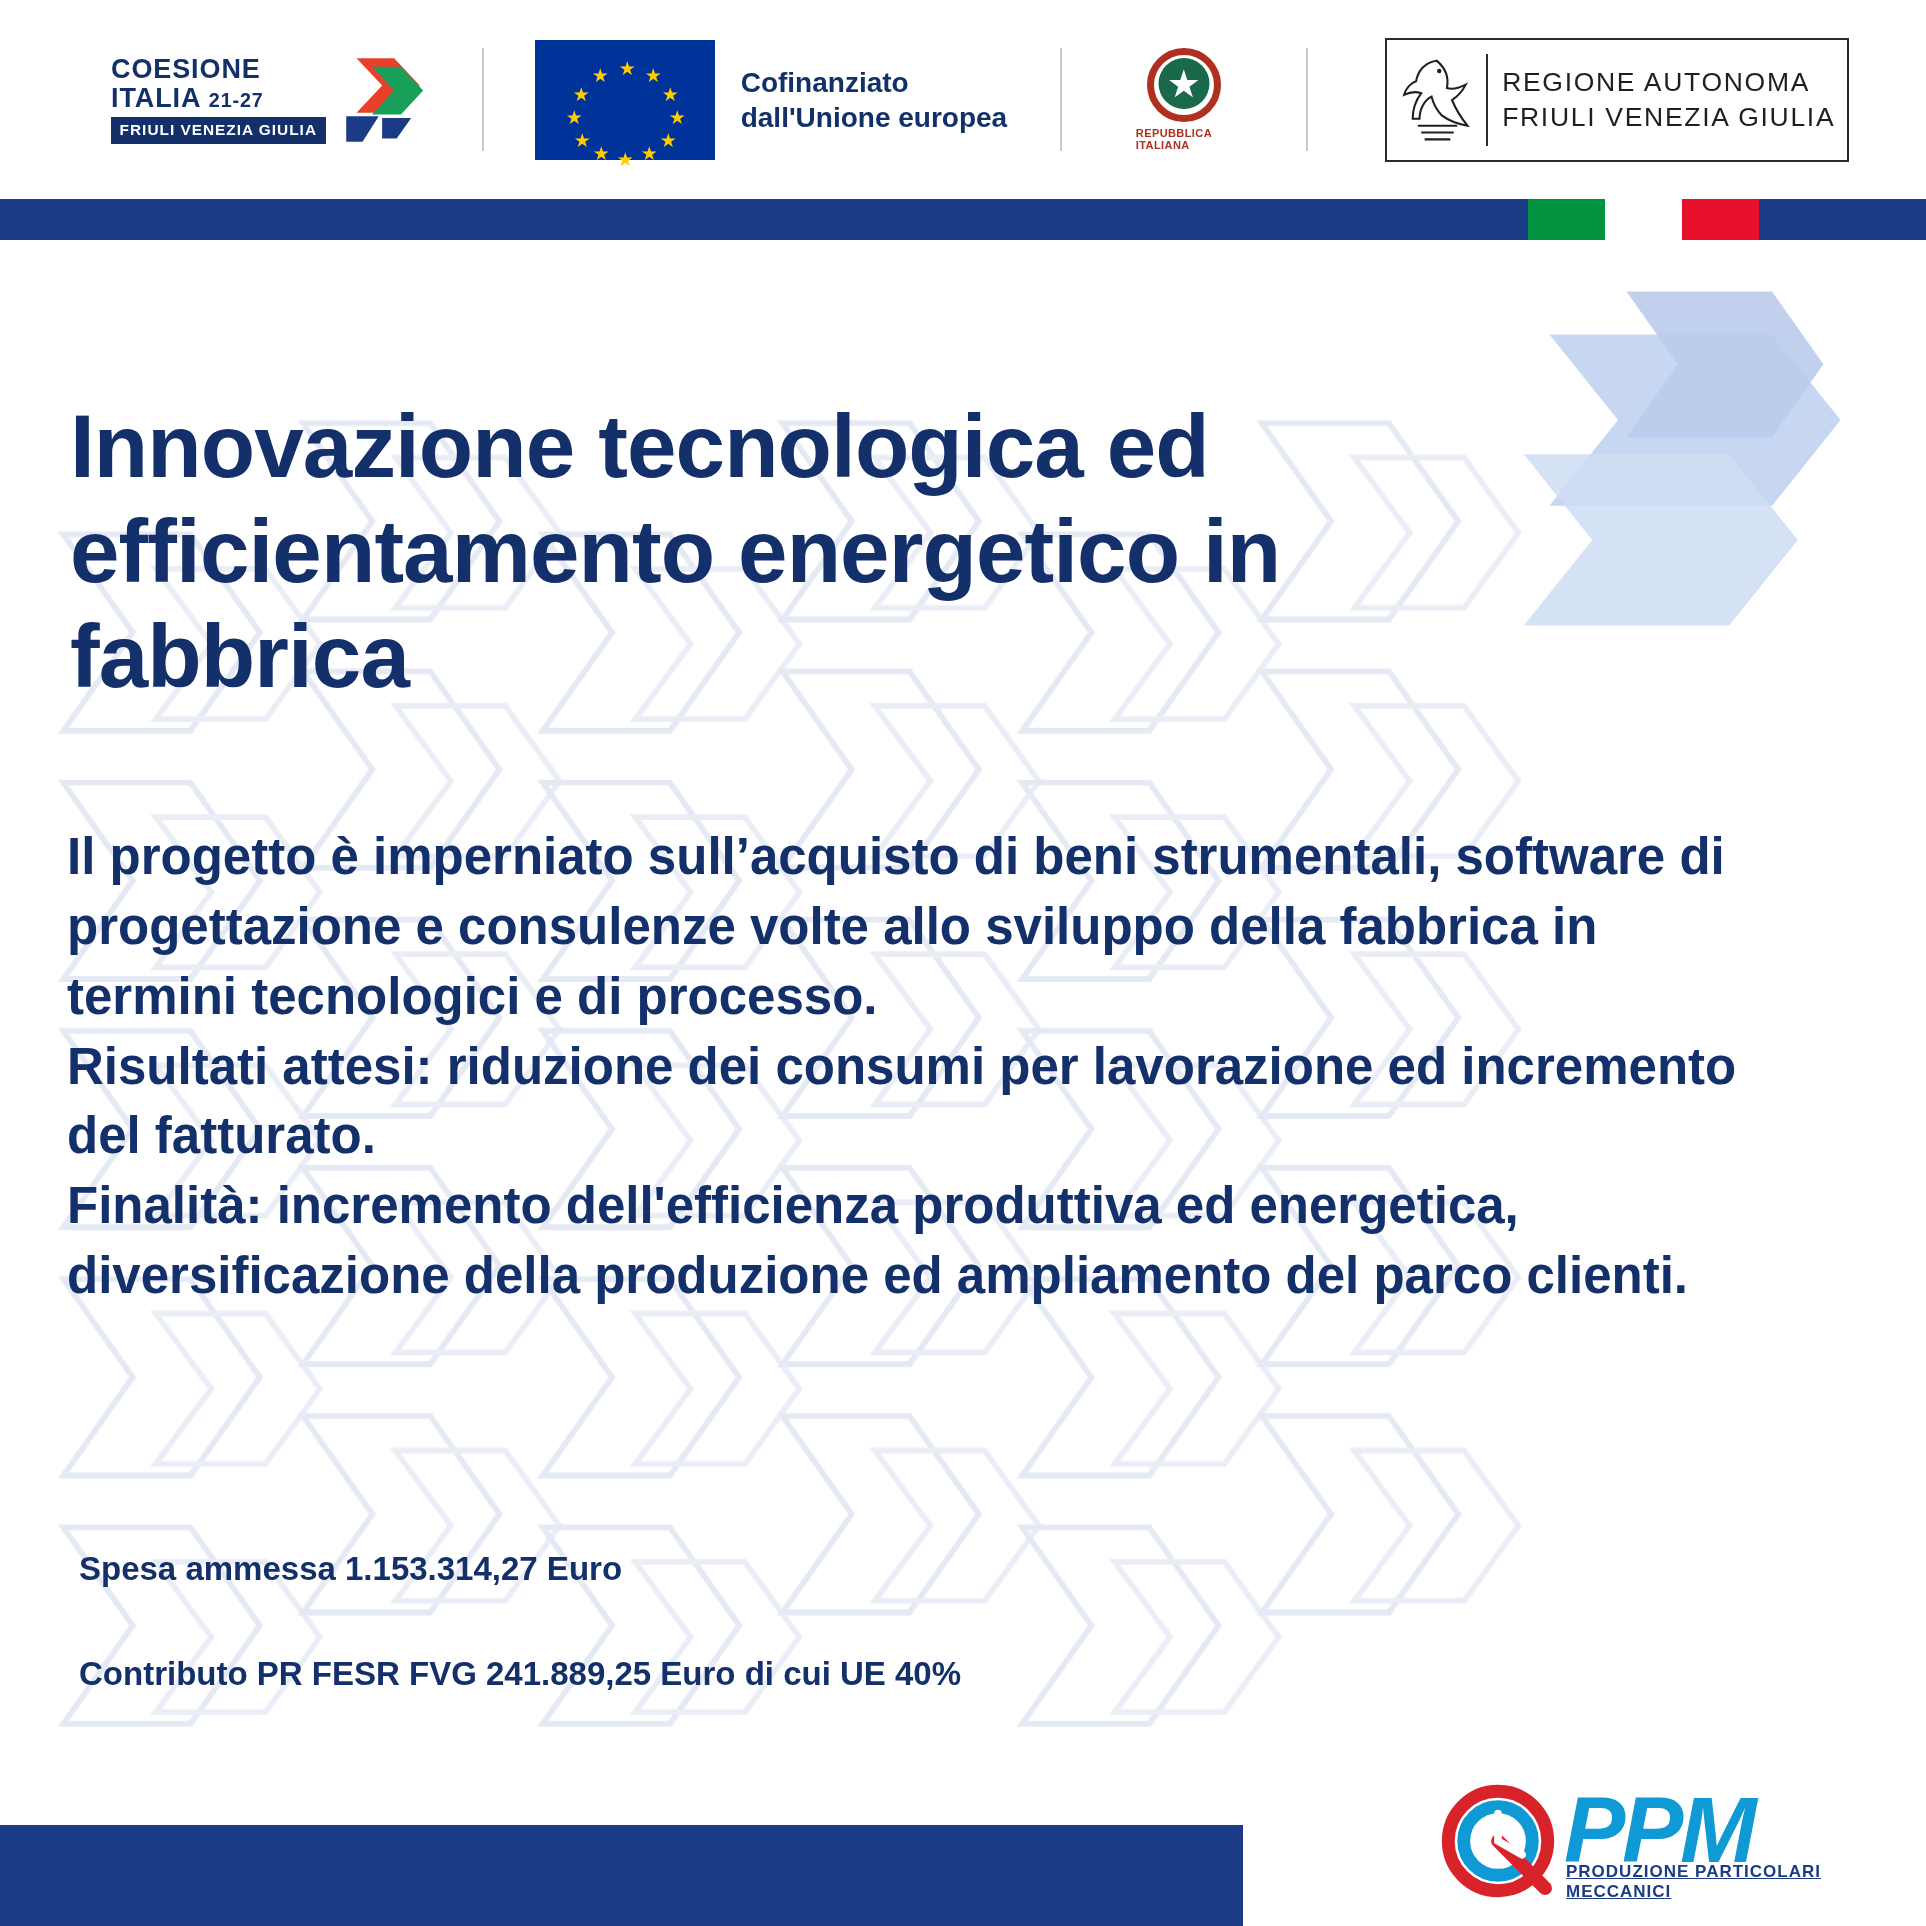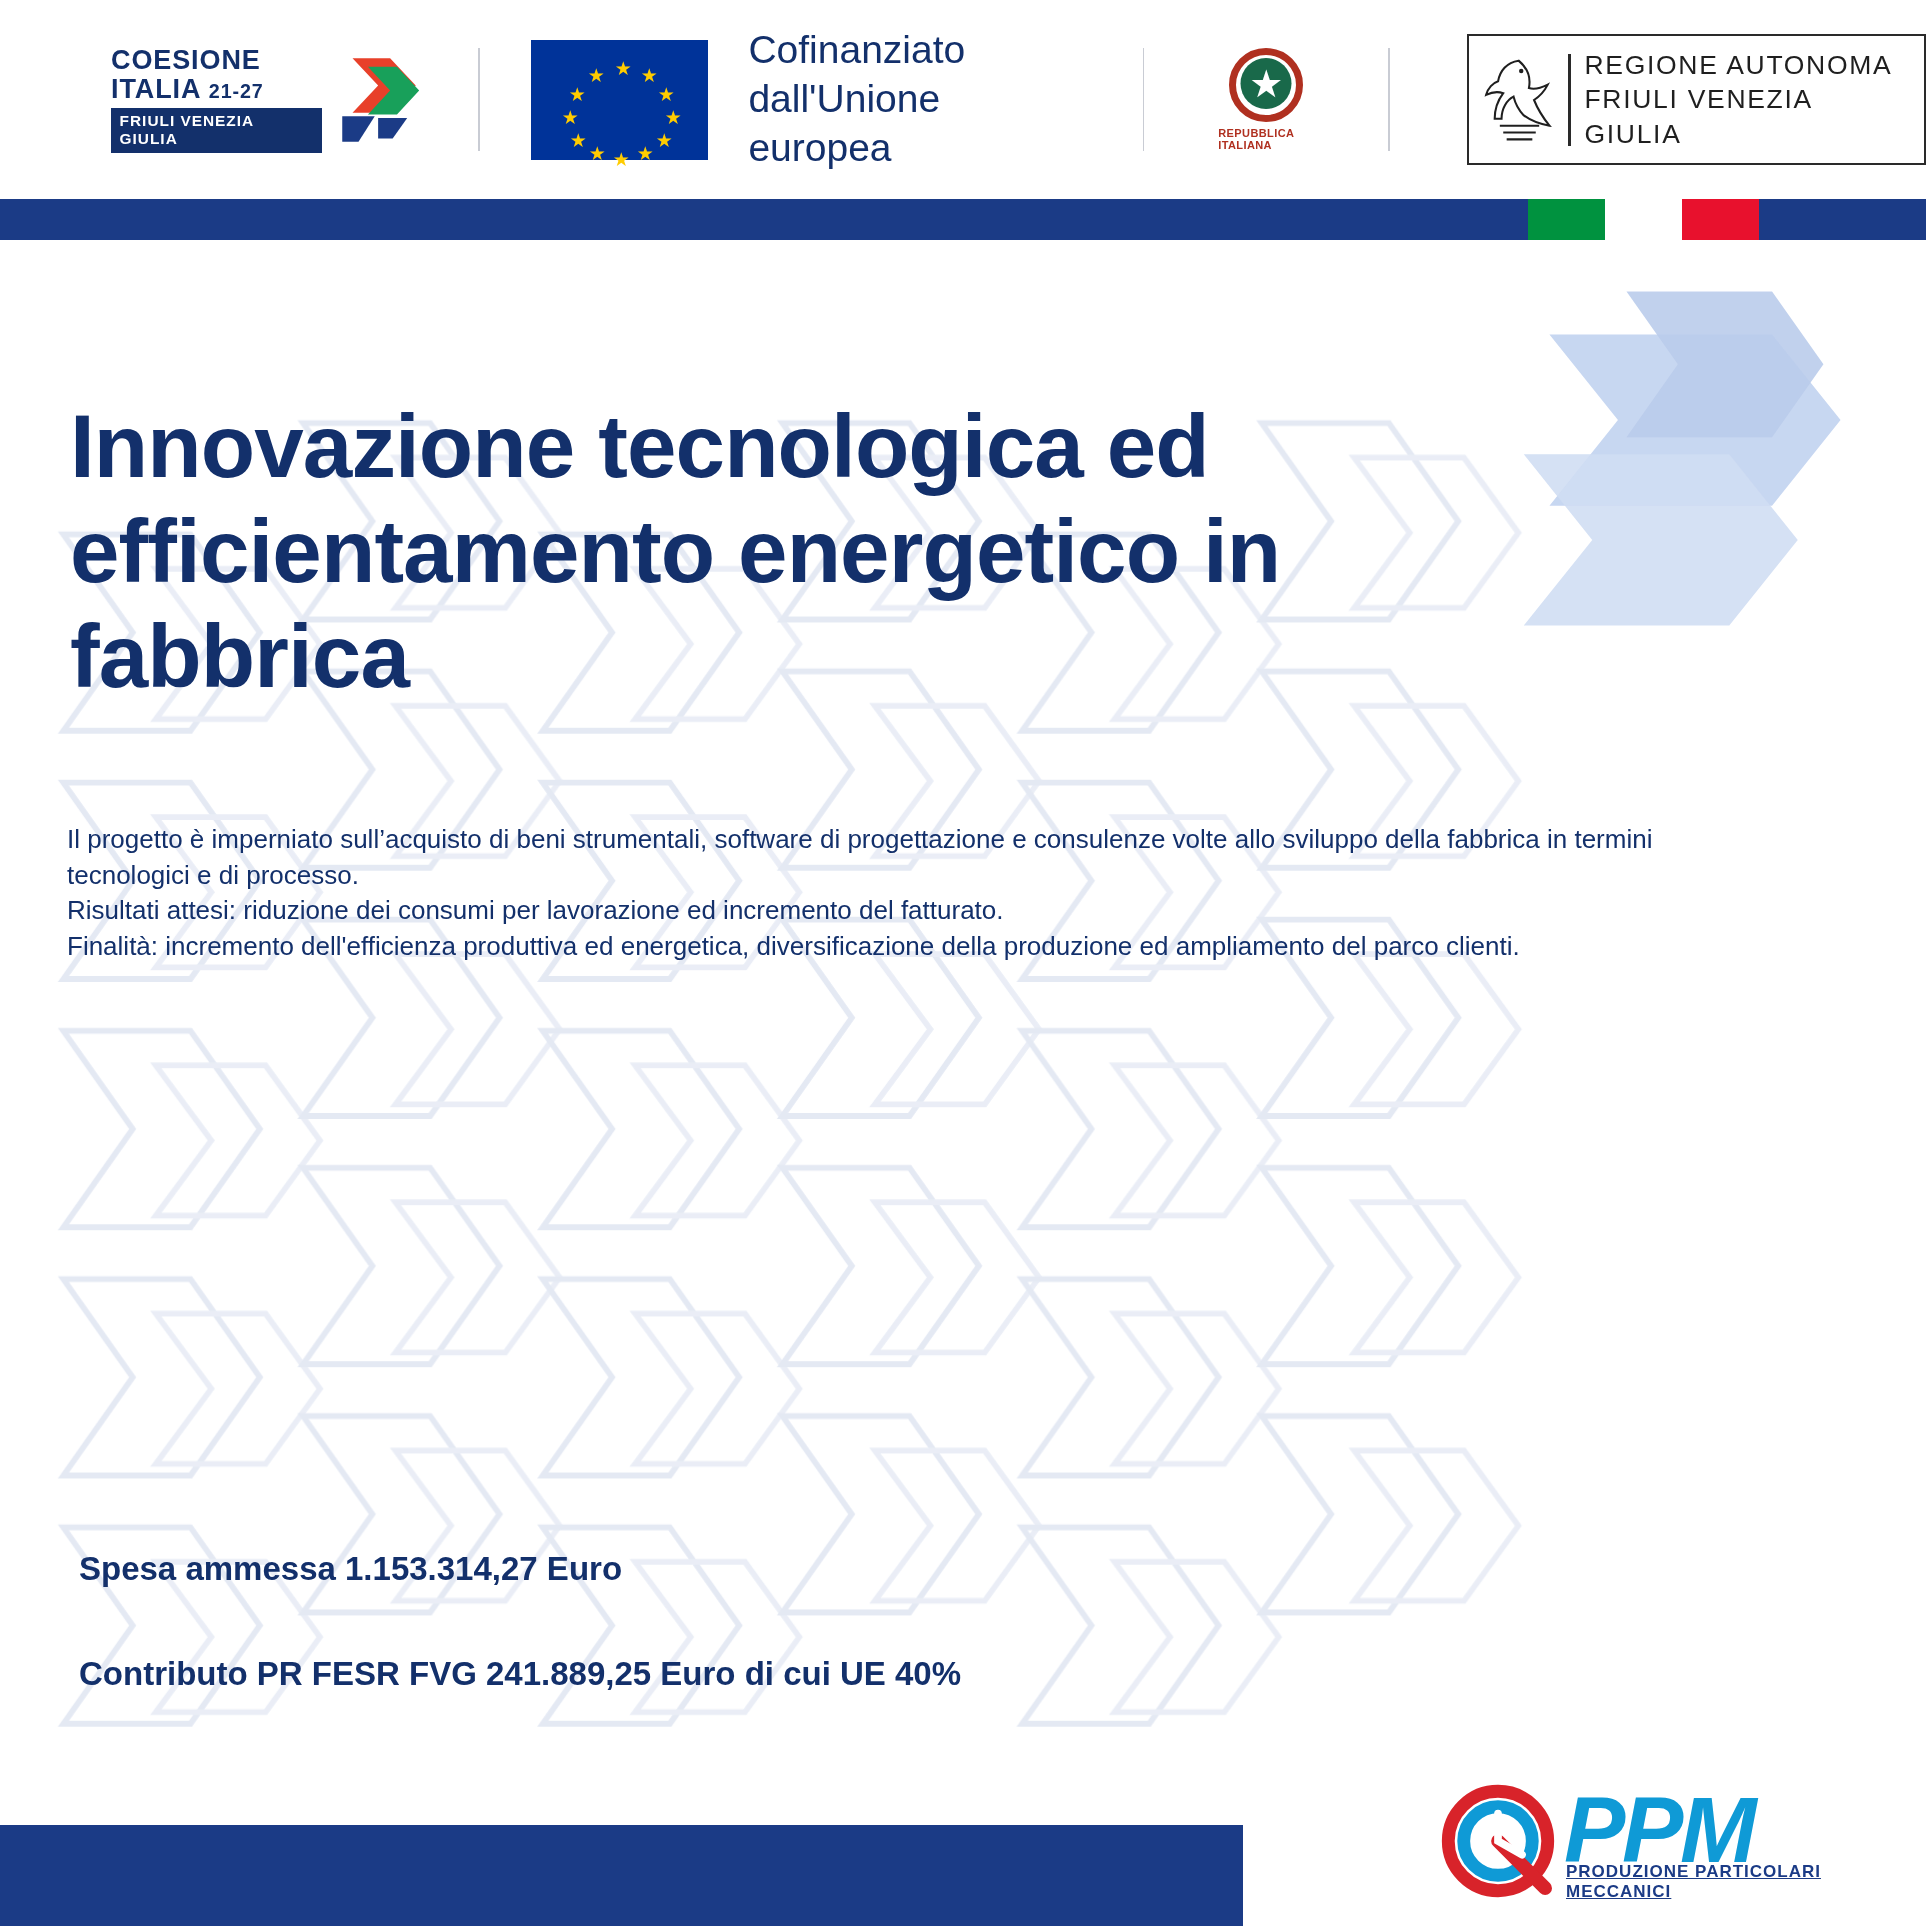--- a/index.html
+++ b/index.html
@@ -84,24 +84,24 @@
     background: #003399;
     position: relative;
   }
   .eu-star {
     position: absolute;
     color: #ffcc00;
     font-size: 19px;
     line-height: 1;
   }
   .eu-text {
-    margin-left: 40px;
+    margin-left: 26px;
     color: #13306b;
-    font-size: 39px;
-    font-weight: normal;
+    font-size: 28px;
+    font-weight: bold;
     line-height: 1.25;
   }
 
   
   .rep-emblem {
     width: 96px;
     height: 113px;
     position: relative;
   }
   .rep-ring {
@@ -226,22 +226,22 @@
     font-weight: bold;
     line-height: 1.18;
     letter-spacing: -0.9px;
   }
   .body-text {
     position: absolute;
     top: 582px;
     left: 67px;
     width: 1712px;
     color: #13306b;
-    font-size: 26px;
-    font-weight: normal;
+    font-size: 51px;
+    font-weight: bold;
     line-height: 1.37;
   }
   .figures {
     position: absolute;
     top: 1310px;
     left: 79px;
     width: 1455px;
     color: #13306b;
     font-size: 33px;
     font-weight: bold;

